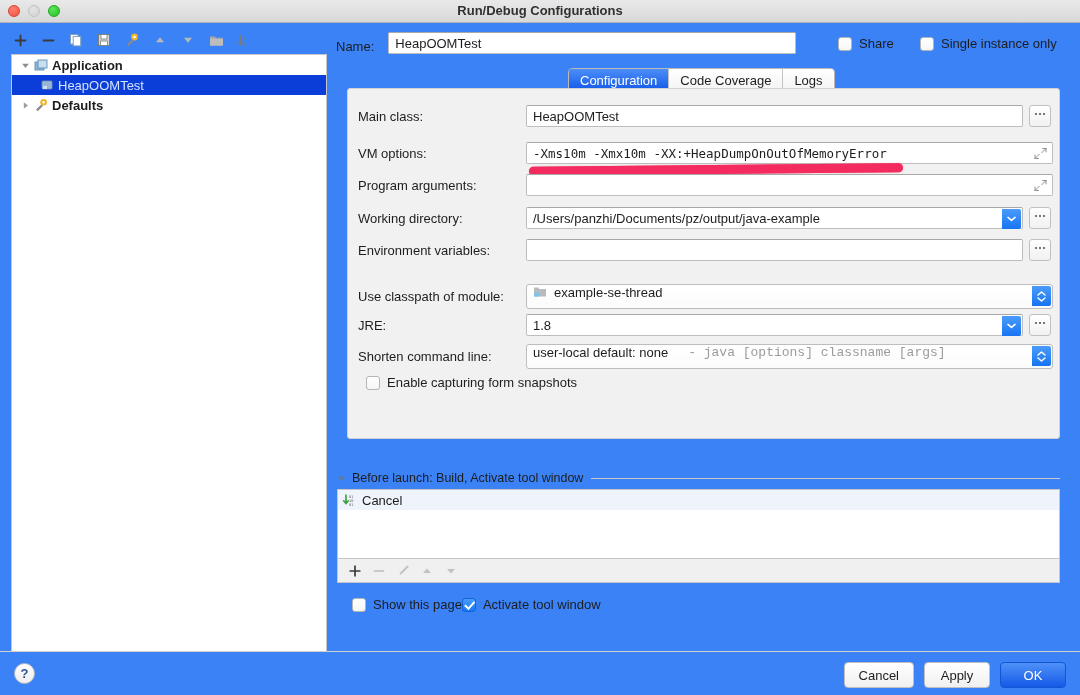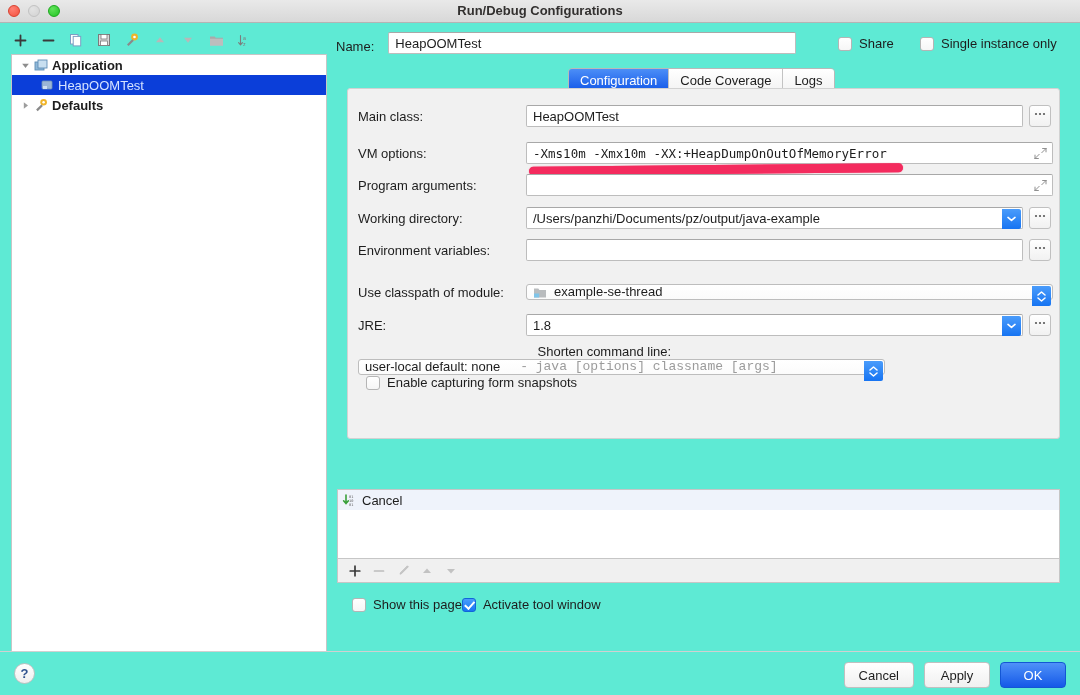--- a/index.html
+++ b/index.html
@@ -6,21 +6,21 @@
     margin: 0; padding: 0;
     width: 1080px; height: 695px;
     overflow: hidden;
     background: #ececec;
     font-family: "Liberation Sans", sans-serif;
     -webkit-font-smoothing: antialiased;
   }
   .window {
     position: relative;
     width: 1080px; height: 695px;
-    background: #5eead4;
+    background: #3b82f6;
   }
 
   
   .titlebar {
     position: absolute; left: 0; top: 0;
     width: 1080px; height: 23px;
     background: linear-gradient(#e9e9e9, #d8d8d8);
     border-bottom: 1px solid #b4b4b4;
     box-sizing: border-box;
   }
@@ -186,22 +186,22 @@
   .expand-icon {
     position: absolute; right: 5px; top: 4px;
     width: 13px; height: 13px;
   }
   .mono { font-family: "DejaVu Sans Mono", "Liberation Mono", monospace; font-size: 12.5px; }
   .muted { color: #9b9b9b; }
   .popup-field {
     border: 1px solid #bdbdbd;
     border-radius: 3px;
     background: linear-gradient(#ffffff,#fbfbfb);
-    height: 16px; box-sizing: border-box;
-    display: flex; align-items: flex-end;
+    height: 25px; box-sizing: border-box;
+    display: flex; align-items: flex-start;
     padding: 0 6px; font-size: 13px; color: #1d1d1d;
     position: relative;
   }
 
   
   .marker {
     position: absolute;
     left: 529px; top: 165px;
     width: 374px; height: 9px;
     background: #f42b5e;
@@ -519,41 +519,50 @@
     </div>
     <div class="dots-btn">
       <svg width="12" height="4" viewBox="0 0 12 4">
           <circle cx="2" cy="2" r="1.1" fill="#585858"></circle>
           <circle cx="6" cy="2" r="1.1" fill="#585858"></circle>
           <circle cx="10" cy="2" r="1.1" fill="#585858"></circle>
         </svg>
     </div>
   </div>
 
-  <div class="field-row" style="left:358px; top:344px;flex-direction:column;">
+  <div class="field-row" style="left:358px; top:344px;">
     <span class="field-label">Shorten command line:</span>
     <div class="popup-field" style="width:527px;">
       <span>user-local default: none</span>
       <span class="muted" style="margin-left:20px;font-family:Liberation Mono, monospace;">- java [options] classname [args]</span>
       <span class="stepper">
         <svg width="9" height="5" viewBox="0 0 9 5">
             <path d="M1 4l3.5-3L8 4" stroke="#ffffff" stroke-width="1.5" fill="none" stroke-linecap="round" stroke-linejoin="round"></path>
           </svg>
         <svg width="9" height="5" viewBox="0 0 9 5">
             <path d="M1 1l3.5 3L8 1" stroke="#ffffff" stroke-width="1.5" fill="none" stroke-linecap="round" stroke-linejoin="round"></path>
           </svg>
       </span>
     </div>
   </div>
 
   <div class="cb-row" style="left:366px; top:375px;">
     <span class="checkbox"></span>
     <span>Enable capturing form snapshots</span>
   </div>
 
+  <div class="bl-header">
+    <span style="margin-right:6px; display:inline-flex;">
+      <svg width="9" height="9" viewBox="0 0 9 9">
+          <path d="M1.2 2.8h6.6L4.5 7z" fill="#5f7b90"></path>
+        </svg>
+    </span>
+    <span>Before launch: Build, Activate tool window</span>
+    <span class="bl-rule"></span>
+  </div>
 
   <div class="bl-list">
     <div class="bl-row">
       <span style="margin-right:6px; display:inline-flex;">
         <svg width="14" height="13" viewBox="0 0 14 13">
           <path d="M4 1v8M4 9.6L1.6 6.8M4 9.6l2.4-2.8" stroke="#3aa03a" stroke-width="1.6" fill="none" stroke-linecap="round" stroke-linejoin="round"></path>
           <text x="7" y="4.2" font-size="3.6" fill="#5a5a5a" font-family="monospace">01</text>
           <text x="7" y="8" font-size="3.6" fill="#5a5a5a" font-family="monospace">10</text>
           <text x="7" y="11.8" font-size="3.6" fill="#5a5a5a" font-family="monospace">01</text>
         </svg>

